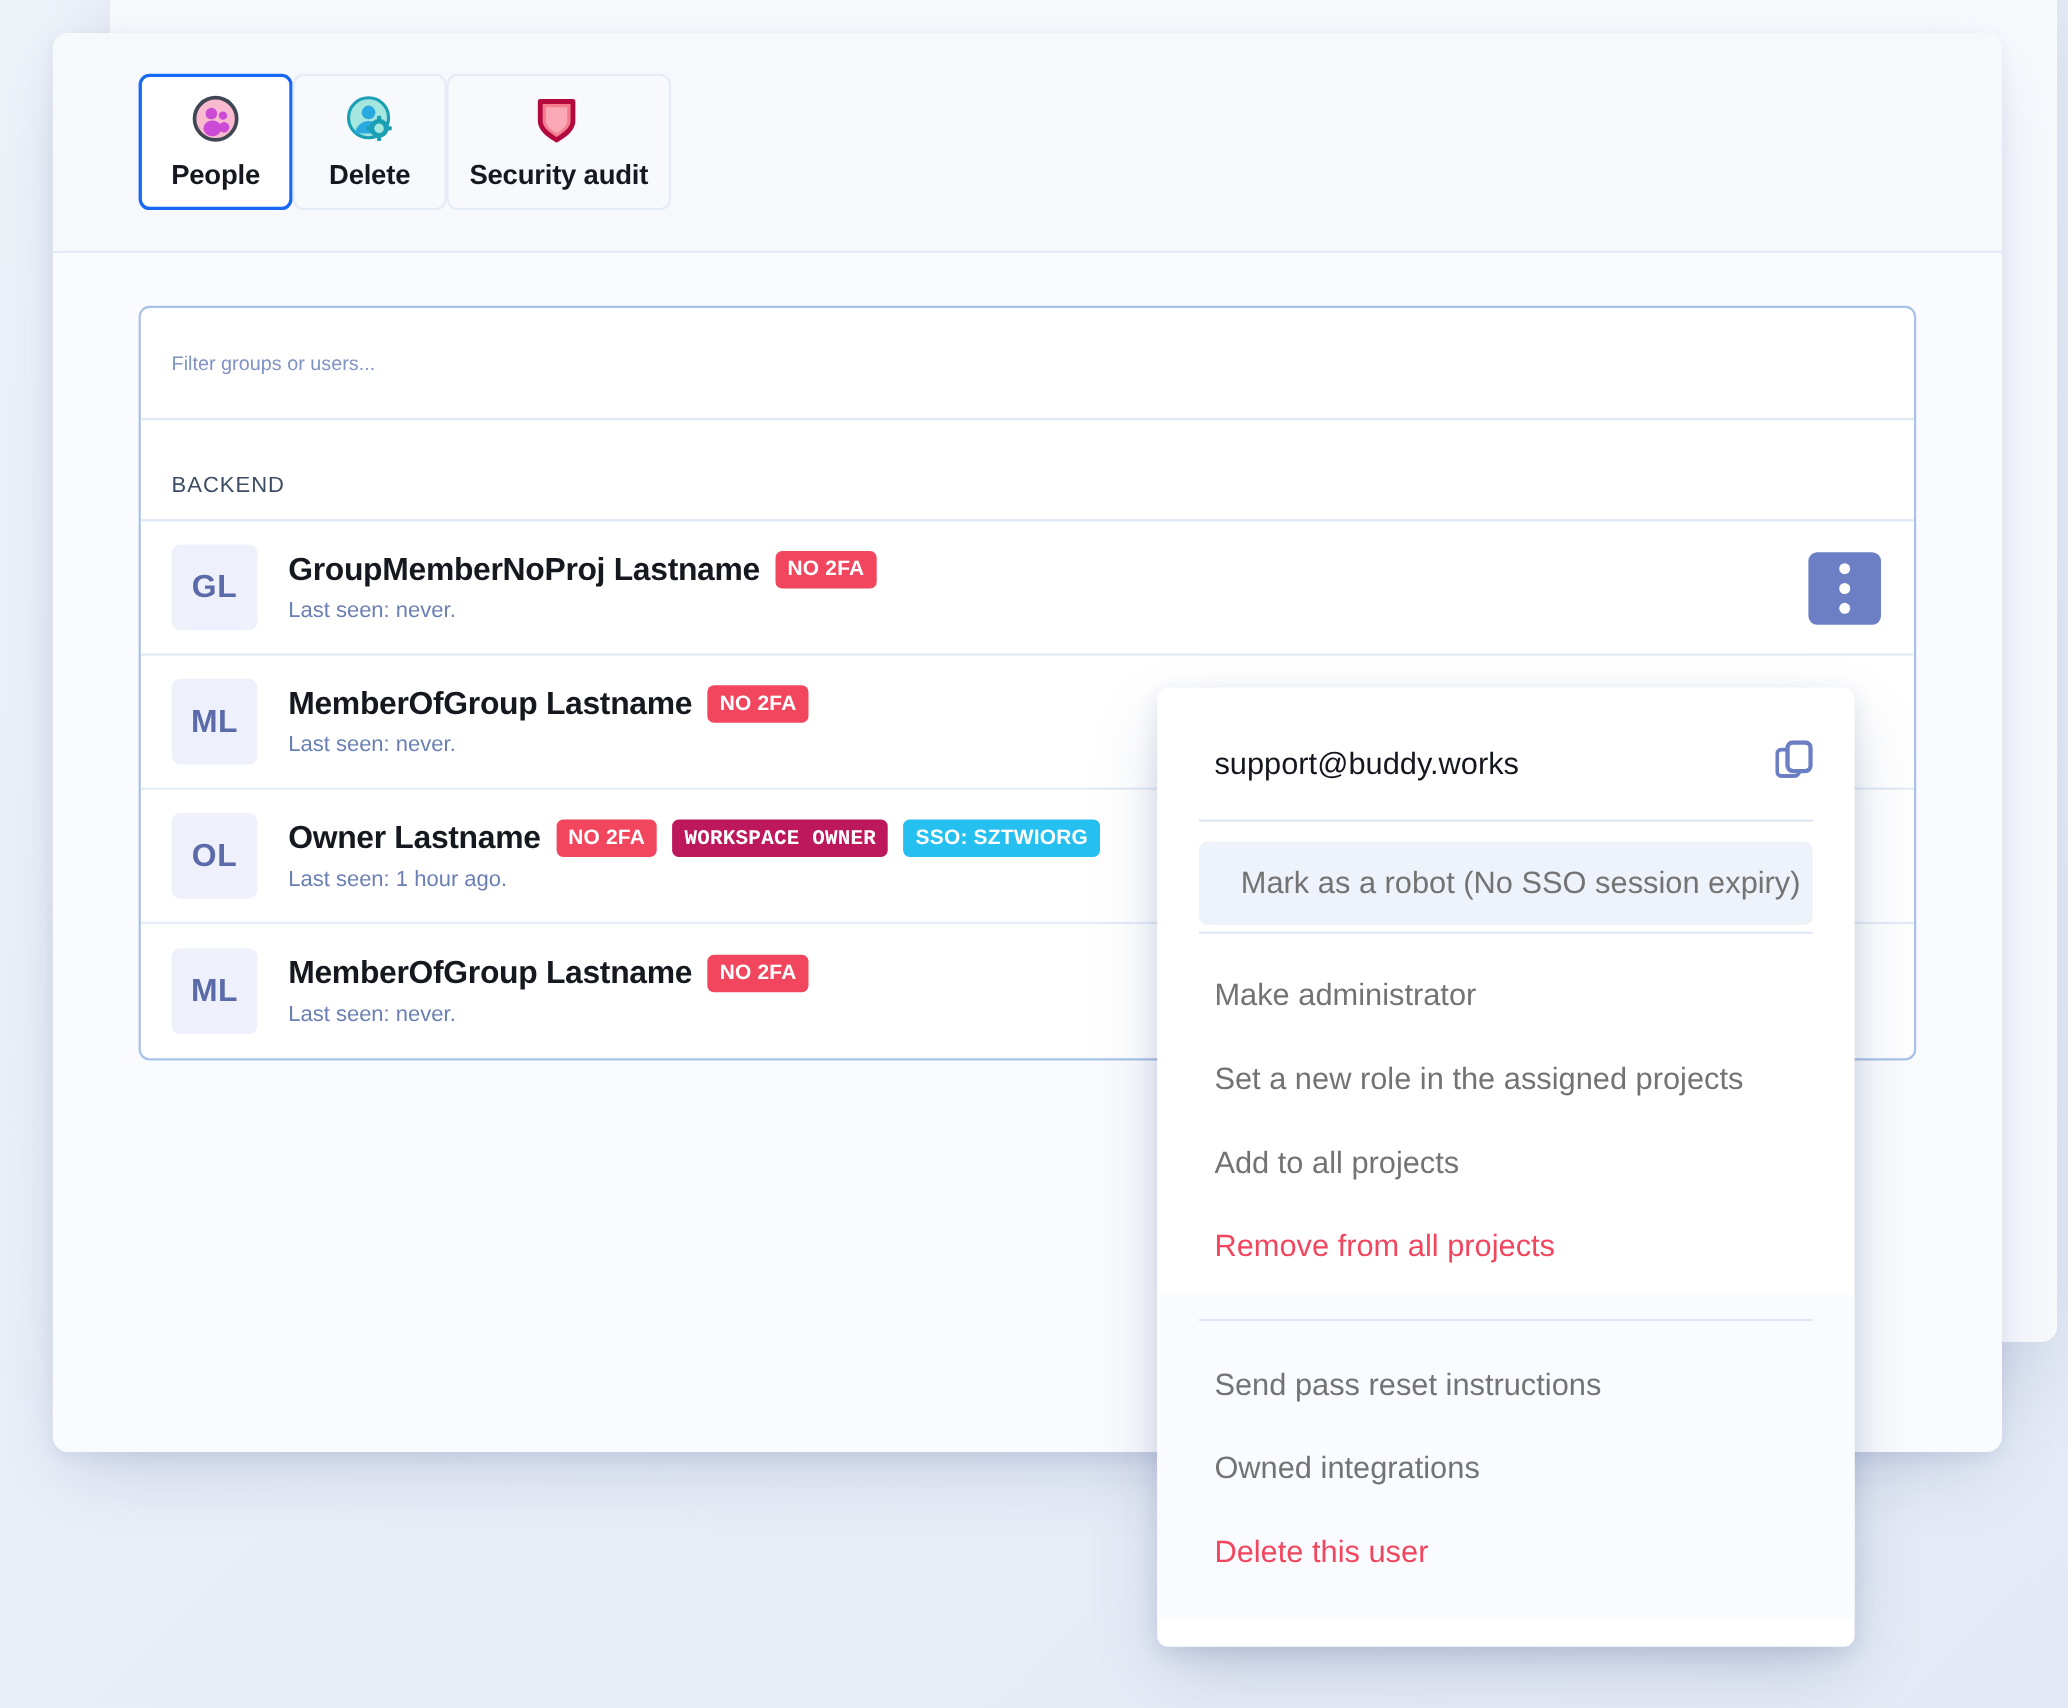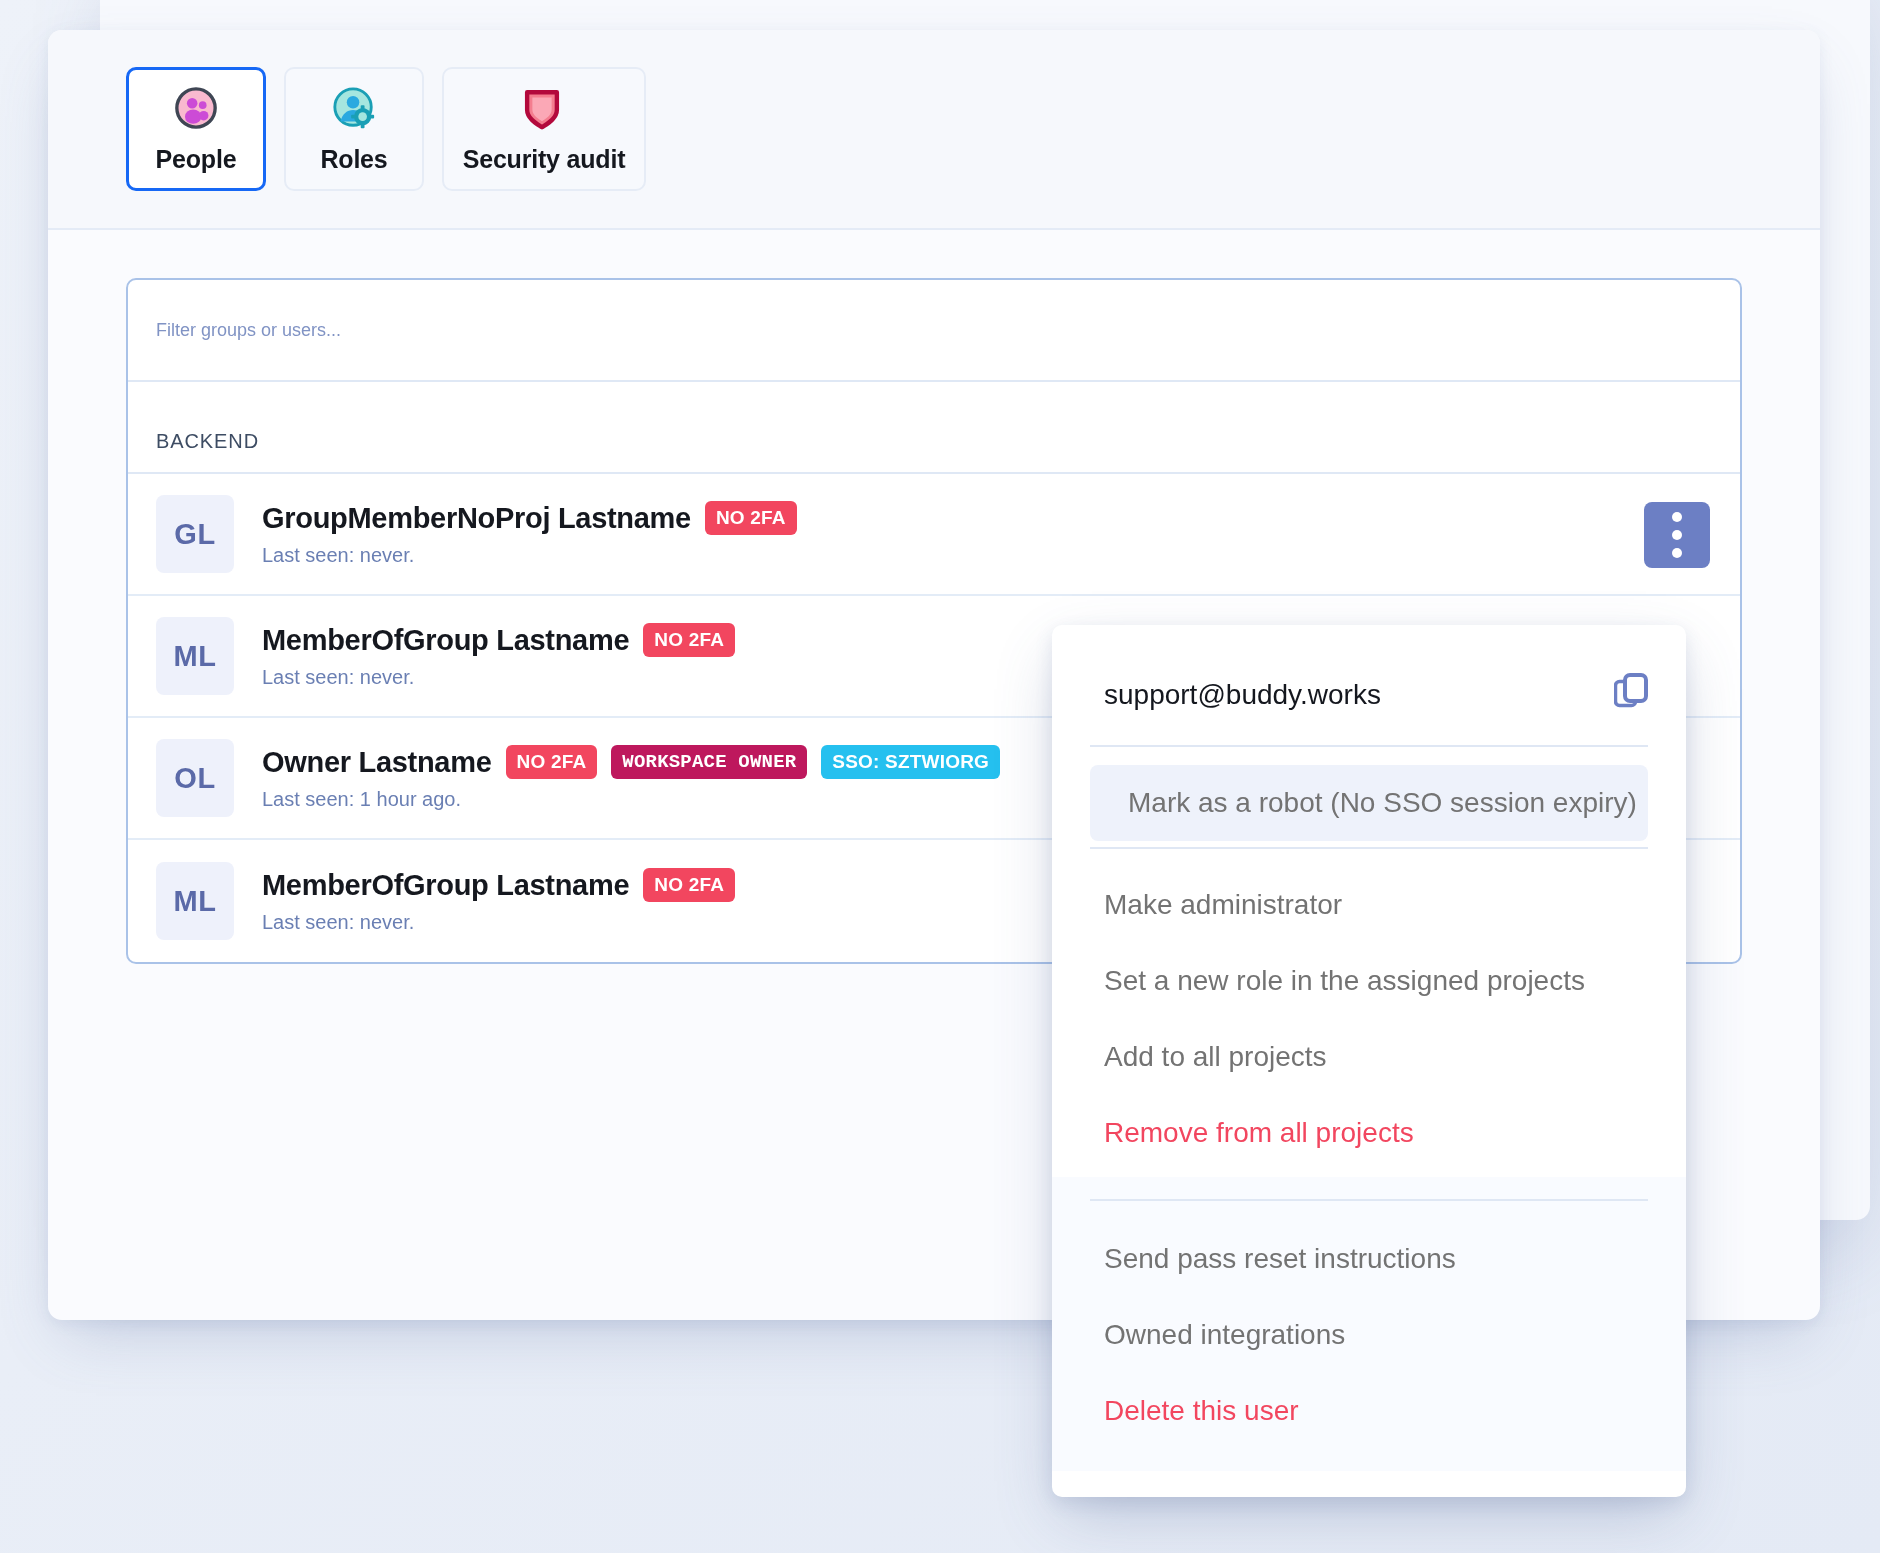--- a/index.html
+++ b/index.html
@@ -36,21 +36,20 @@
   }
 
   
   .tabbar {
     height: 200px;
     background: #f6f8fc;
     border-bottom: 2px solid #e4ebf6;
     display: flex;
     align-items: center;
     padding-left: 78px;
-    gap: 18px;
   }
   .tab {
     width: 140px; height: 124px;
     background: #f7f9fd;
     border: 2px solid #e6ecf6;
     border-radius: 10px;
     display: flex;
     flex-direction: column;
     align-items: center;
     justify-content: center;
@@ -238,21 +237,21 @@
           <circle cx="33" cy="33" r="9" fill="#1a9fb5"></circle>
           <circle cx="33" cy="33" r="4.5" fill="#a5e6df"></circle>
           <g fill="#1a9fb5">
             <rect x="31" y="21" width="4" height="5" rx="1"></rect>
             <rect x="31" y="40" width="4" height="5" rx="1"></rect>
             <rect x="21" y="31" width="5" height="4" rx="1"></rect>
             <rect x="40" y="31" width="5" height="4" rx="1"></rect>
           </g>
         </svg>
       </span>
-      <span class="tlabel">Roles</span>
+      <span class="tlabel">Delete</span>
     </div>
 
     <div class="tab" style="width:204px">
       <span class="ticon">
         <svg viewBox="0 0 48 48" width="42" height="46">
           <path d="M7 6h34v20c0 10-11 16-17 20C18 42 7 36 7 26z" fill="#f47d8f" stroke="#b3093c" stroke-width="5" stroke-linejoin="round"></path>
           <path d="M13 12h22v14c0 6.5-7 10.5-11 13-4-2.5-11-6.5-11-13z" fill="#fba8b6"></path>
         </svg>
       </span>
       <span class="tlabel">Security audit</span>

